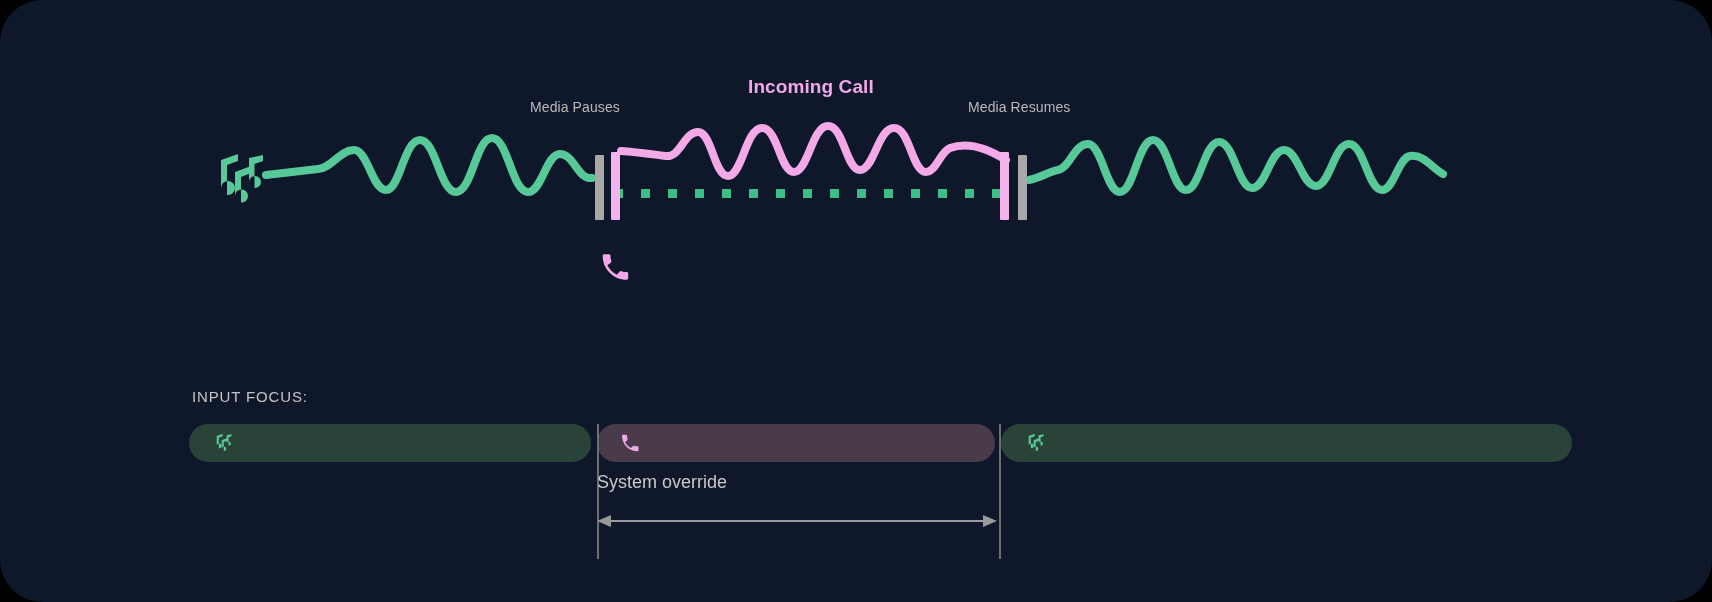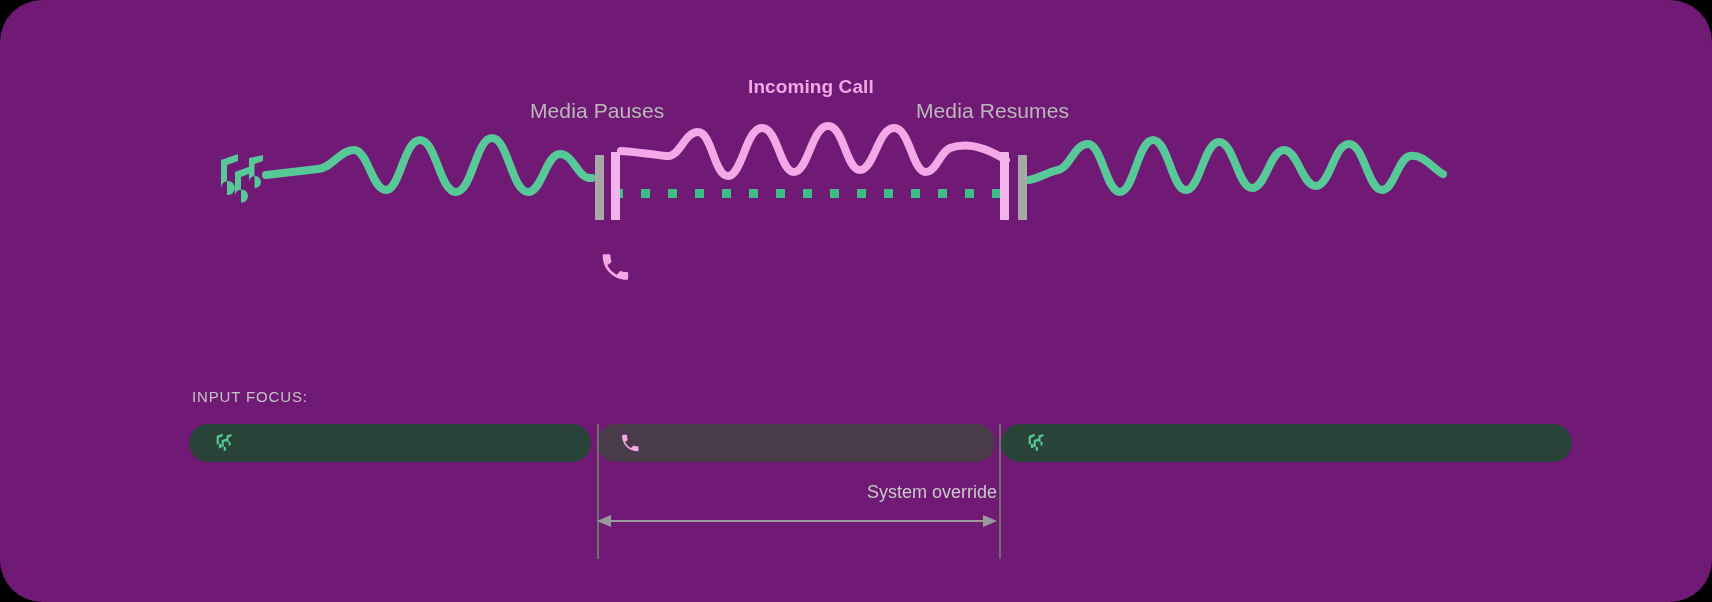--- a/index.html
+++ b/index.html
@@ -1,32 +1,32 @@
 <!DOCTYPE html>
 <html><head>
 <meta charset="utf-8">
 <style>
   html,body{margin:0;padding:0;background:#000;}
   body{width:1712px;height:602px;overflow:hidden;
        font-family:"Liberation Sans","DejaVu Sans",sans-serif;}
 
   #canvas{
     position:absolute;left:0;top:0;width:1712px;height:602px;
-    background:#701a75;border-radius:42px;overflow:hidden;
+    background:#0f172a;border-radius:42px;overflow:hidden;
   }
 
   
   #timeline{position:absolute;left:0;top:0;width:1712px;height:330px;}
 
   .tl-label{
     position:absolute;white-space:nowrap;
-    font-size:21px;font-weight:400;color:#b9b9b9;letter-spacing:.1px;
+    font-size:14px;font-weight:400;color:#b9b9b9;letter-spacing:.1px;
   }
   #label-pauses{left:530px;top:99px;}
-  #label-resumes{left:916px;top:99px;text-align:center;}
+  #label-resumes{left:968px;top:99px;text-align:center;}
   #label-call{
     left:748px;top:76px;font-size:19px;font-weight:700;color:#f0a8e8;
   }
 
   .marker{position:absolute;width:9px;border-radius:1px;}
   .marker.gray{background:#a8a8a8;}
   .marker.pink{background:#f3b3ec;}
   #m-gray-left {left:595px;top:155px;height:65px;}
   #m-pink-left {left:611px;top:152px;height:68px;}
   #m-pink-right{left:1000px;top:152px;height:68px;}
@@ -59,21 +59,21 @@
   .pill-icon{margin-left:22px;width:22px;height:22px;display:block;}
   #pill-media-a{left:189px;width:402px;background:#2a4339;}
   #pill-call   {left:597px;width:398px;background:#4a3b4b;}
   #pill-media-b{left:1001px;width:571px;background:#2a4339;}
 
   .guide{position:absolute;top:52px;width:2px;height:135px;background:#6e6e6e;}
   #guide-left {left:597px;}
   #guide-right{left:999px;}
 
   #override-text{
-    position:absolute;left:597px;top:110px;width:400px;text-align:right;
+    position:absolute;left:597px;top:100px;width:400px;text-align:left;
     font-size:18px;color:#c9c9c9;
   }
   #override-arrow{position:absolute;left:597px;top:140px;width:400px;height:18px;}
 </style>
 </head>
 <body>
 
 <div id="canvas">
 
   <div id="timeline">

